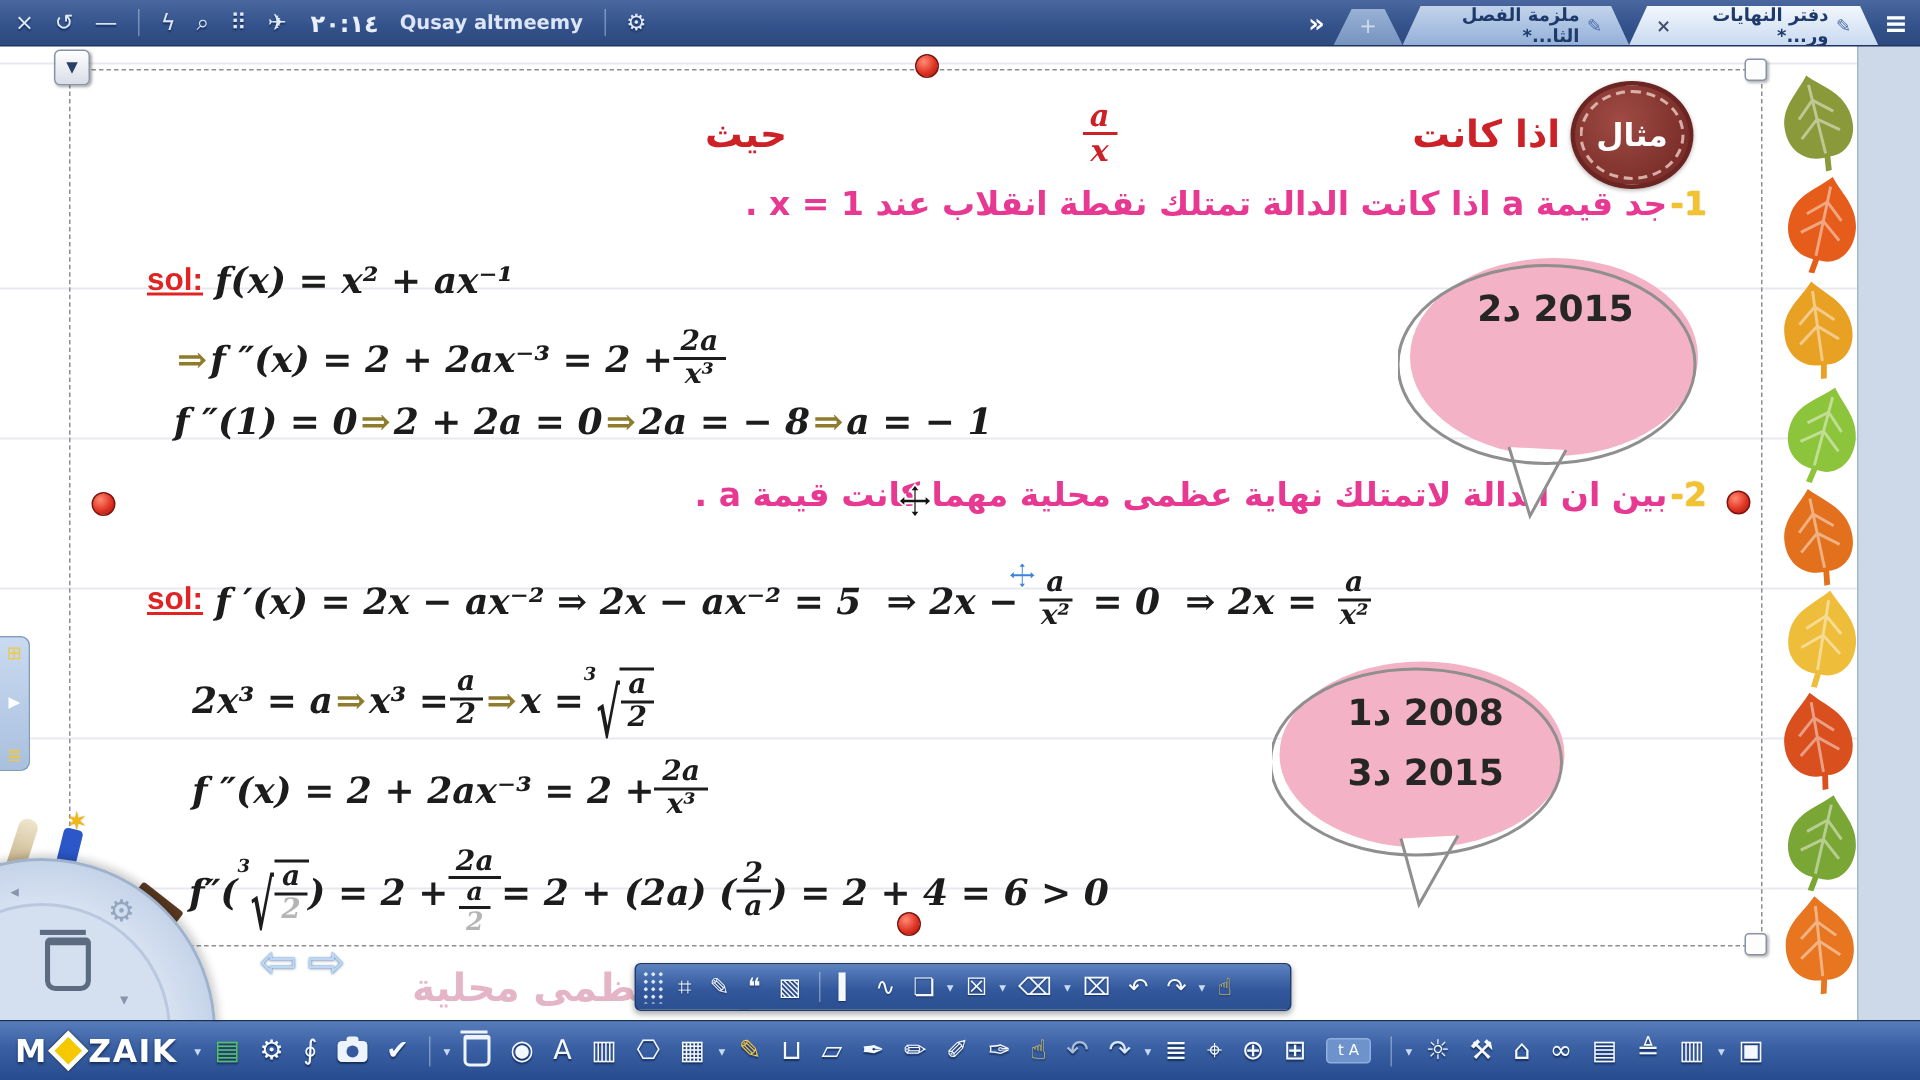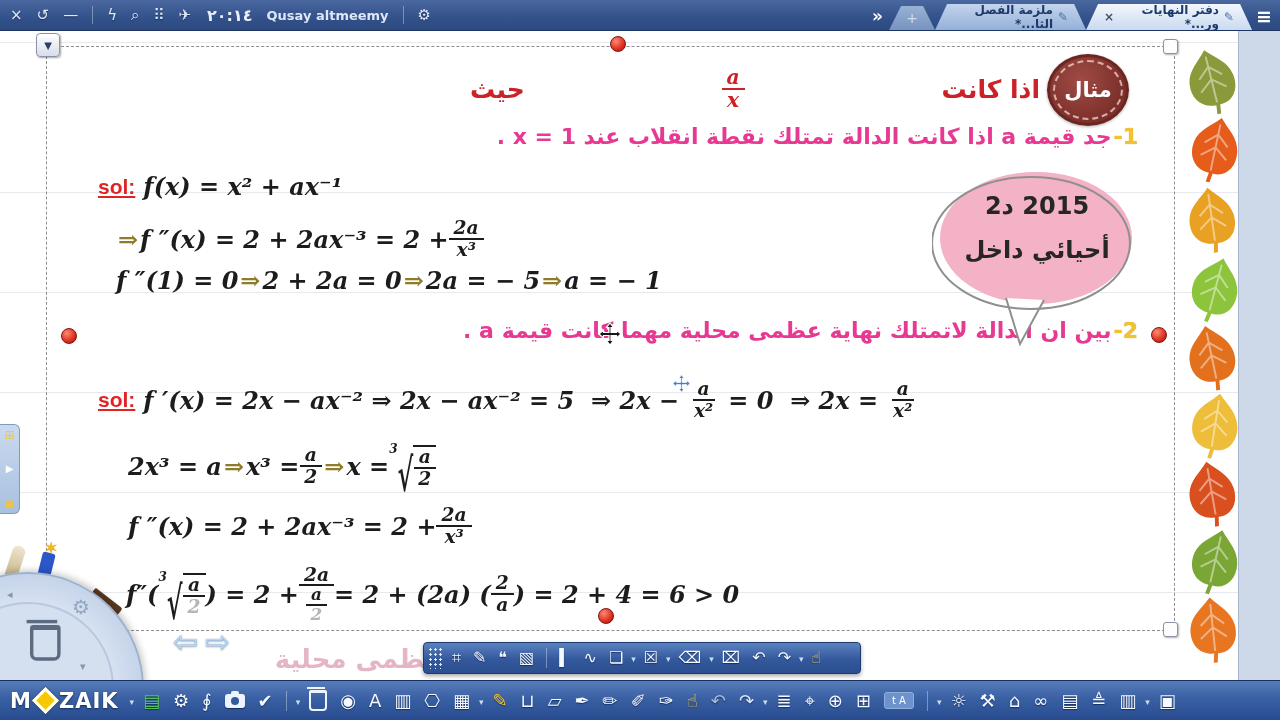--- a/index.html
+++ b/index.html
@@ -251,21 +251,21 @@
       <span class="frac">
         <span class="fn">2a</span>
         <span class="fd">x³</span>
       </span>
     </div>
   <div class="math-row m" style="left:116px;top:266px;">
       <span class="mtx">f ″(1) = 0</span>
       <span class="marrow">⇒</span>
       <span class="mtx">2 + 2a = 0</span>
       <span class="marrow">⇒</span>
-      <span class="mtx">2a = − 5</span>
+      <span class="mtx">2a = − 8</span>
       <span class="marrow">⇒</span>
       <span class="mtx">a = − 1</span>
     </div>
 
   <div class="qline" style="top:318px;right:142px;">
     <span class="qnum">2-</span><span>بين ان الدالة لاتمتلك نهاية عظمى محلية مهما كانت قيمة a .</span>
   </div>
 
   <div class="math-row m" style="left:98px;top:374px;height:52px;">
     <span class="sol">sol:</span>
@@ -341,21 +341,29 @@
     <path d="M12 1 L15.5 5.5 H13 V10.5 H18.5 V8 L23 12 L18.5 16 V13.5 H13 V18.5 H15.5 L12 23 L8.5 18.5 H11 V13.5 H5.5 V16 L1 12 L5.5 8 V10.5 H11 V5.5 H8.5 Z" fill="#3b82d8" stroke="#fff" stroke-width="1.2"></path>
   </svg>
 
   <div class="bubble" style="left:932px;top:162px;width:210px;height:200px;">
     <svg width="210" height="200" viewBox="0 0 210 200">
       <ellipse cx="104" cy="76" rx="96" ry="66" fill="#f4b2c6"></ellipse>
       <path d="M74 136 L88 182 L112 138" fill="#fff" stroke="#8f8f8f" stroke-width="2"></path>
       <ellipse cx="99" cy="81" rx="99" ry="66" fill="none" stroke="#8f8f8f" stroke-width="2"></ellipse>
     </svg>
     <div class="bl" style="top:30px;">2015 د2</div>
-    <div class="bl" style="top:74px;">أحيائي داخل</div>
+  </div>
+  <div class="bubble" style="left:848px;top:435px;width:205px;height:175px;">
+    <svg width="205" height="175" viewBox="0 0 205 175">
+      <ellipse cx="100" cy="68" rx="95" ry="62" fill="#f4b2c6"></ellipse>
+      <path d="M86 124 L98 168 L124 122" fill="#fff" stroke="#8f8f8f" stroke-width="2"></path>
+      <ellipse cx="96" cy="73" rx="97" ry="62" fill="none" stroke="#8f8f8f" stroke-width="2"></ellipse>
+    </svg>
+    <div class="bl" style="top:26px;">2008 د1</div>
+    <div class="bl" style="top:66px;">2015 د3</div>
   </div>
 
   <div id="faded-line">تمتلك نهاية عظمى محلية</div>
 
   <span class="nav-arrow" style="left:173px;">⇦</span>
   <span class="nav-arrow" style="left:205px;">⇨</span>
 
   <div id="flyout">
     <span class="fy" style="color:#f3c73e">⊞</span>
     <span class="fy" style="color:#ffffff;font-size:10px">▶</span>

